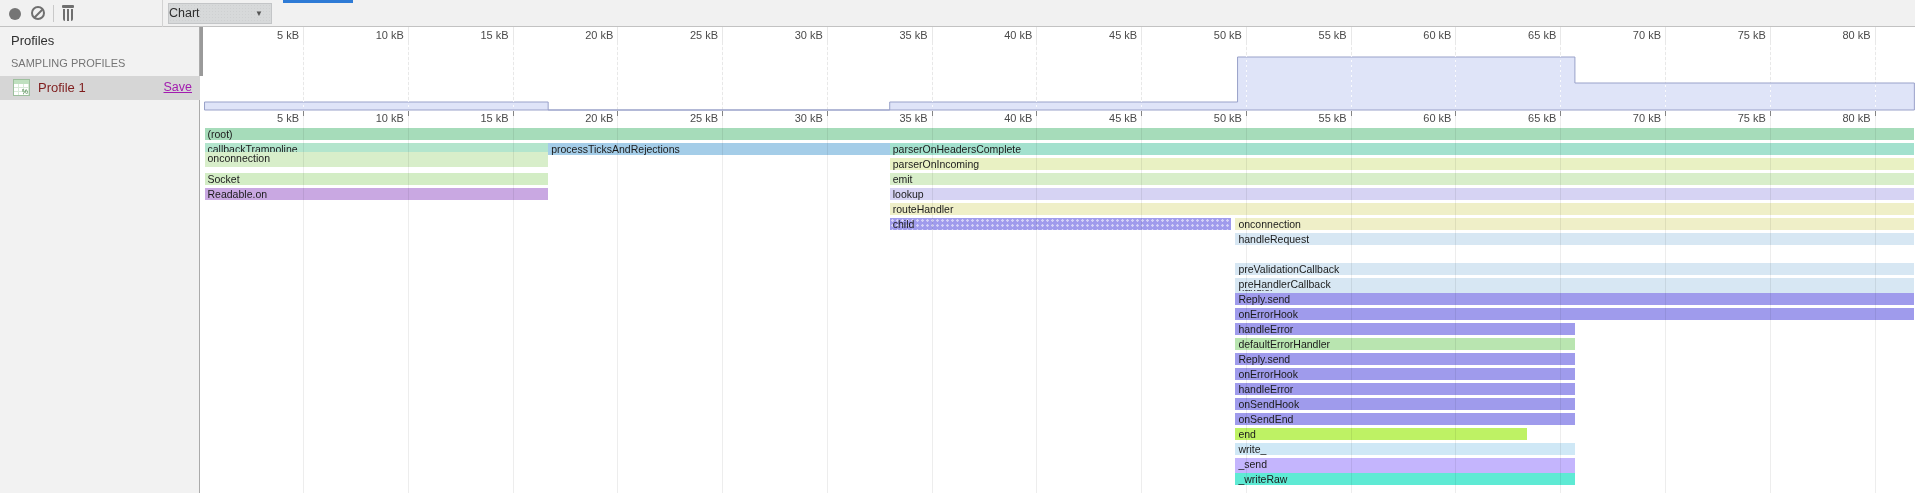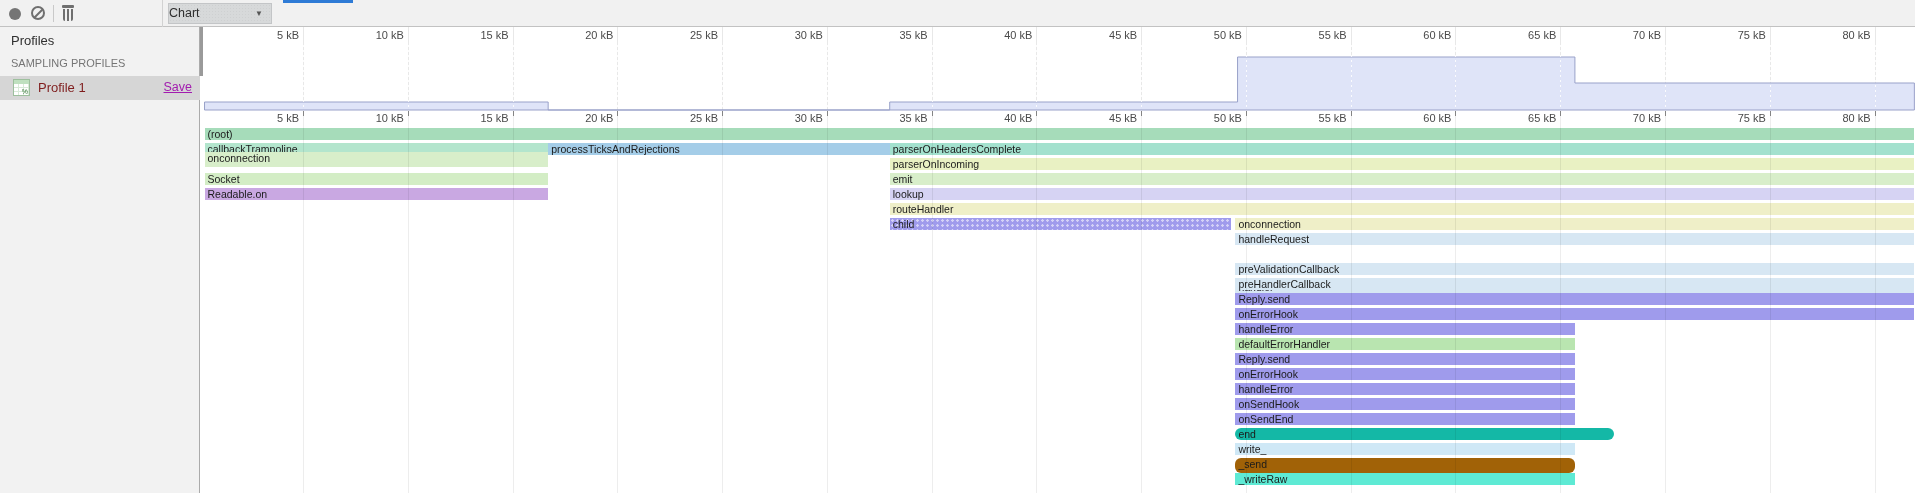--- a/index.html
+++ b/index.html
@@ -214,19 +214,19 @@
       <div class="abs bar" title="preHandlerCallback" style="left: 1031.45px; width: 678.91px; top: 251px; height: 12px; background-color: rgb(215, 231, 243);">preHandlerCallback</div>
       <div class="abs bar" title="Reply.send" style="left: 1031.45px; width: 678.91px; top: 266px; height: 12px; background-color: rgb(159, 155, 236);">Reply.send</div>
       <div class="abs bar" title="onErrorHook" style="left: 1031.45px; width: 678.91px; top: 281px; height: 12px; background-color: rgb(159, 155, 236);">onErrorHook</div>
       <div class="abs bar" title="handleError" style="left: 1031.45px; width: 339.455px; top: 296px; height: 12px; background-color: rgb(159, 155, 236);">handleError</div>
       <div class="abs bar" title="defaultErrorHandler" style="left: 1031.45px; width: 339.455px; top: 311px; height: 12px; background-color: rgb(185, 229, 176);">defaultErrorHandler</div>
       <div class="abs bar" title="Reply.send" style="left: 1031.45px; width: 339.455px; top: 326px; height: 12px; background-color: rgb(159, 155, 236);">Reply.send</div>
       <div class="abs bar" title="onErrorHook" style="left: 1031.45px; width: 339.455px; top: 341px; height: 12px; background-color: rgb(159, 155, 236);">onErrorHook</div>
       <div class="abs bar" title="handleError" style="left: 1031.45px; width: 339.455px; top: 356px; height: 12px; background-color: rgb(159, 155, 236);">handleError</div>
       <div class="abs bar" title="onSendHook" style="left: 1031.45px; width: 339.455px; top: 371px; height: 12px; background-color: rgb(159, 155, 236);">onSendHook</div>
       <div class="abs bar" title="onSendEnd" style="left: 1031.45px; width: 339.455px; top: 386px; height: 12px; background-color: rgb(159, 155, 236);">onSendEnd</div>
-      <div class="abs bar" title="end" style="left: 1031.45px; width: 379px; top: 401px; height: 12px; background-color: #14b8a6; border-radius: 6px;">end</div>
+      <div class="abs bar" title="end" style="left: 1031.45px; width: 292px; top: 401px; height: 12px; background-color: #bef264;">end</div>
       <div class="abs bar" title="write_" style="left: 1031.45px; width: 339.455px; top: 416px; height: 12px; background-color: rgb(207, 232, 246);">write_</div>
-      <div class="abs bar" title="_send" style="left: 1031.45px; width: 339.455px; top: 431px; height: 15px; background-color: #a16207; border-radius: 6px;">_send</div>
+      <div class="abs bar" title="_send" style="left: 1031.45px; width: 339.455px; top: 431px; height: 15px; background-color: #c4b5fd;">_send</div>
       <div class="abs bar" title="_writeRaw" style="left: 1031.45px; width: 339.455px; top: 446px; height: 12px; background-color: #5eead4;">_writeRaw</div>
     </div>
 
 </div>
 
 </body></html>

